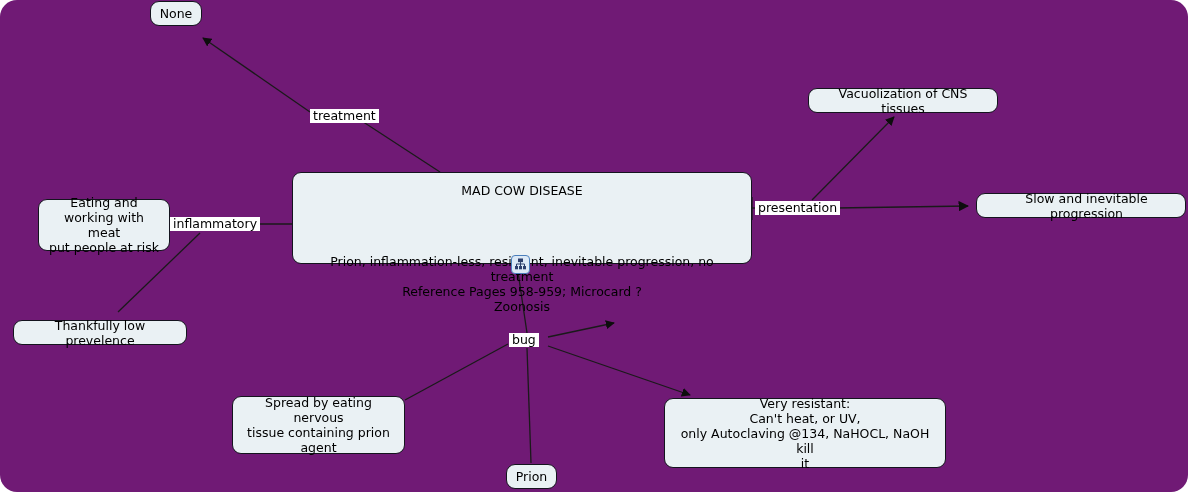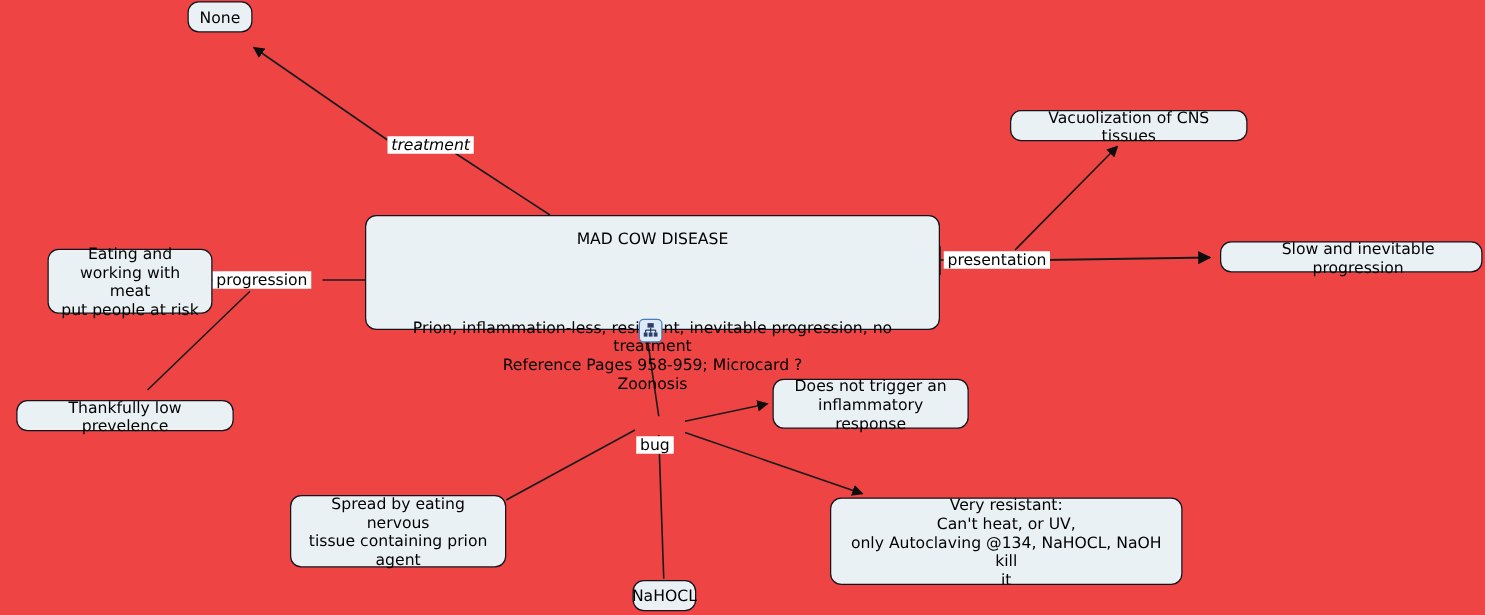--- a/index.html
+++ b/index.html
@@ -7,22 +7,23 @@
     padding: 0;
     background: #ffffff;
   }
   body {
     font-family: "DejaVu Sans", sans-serif;
   }
   #canvas {
     position: relative;
     width: 1188px;
     height: 492px;
-    background: #ef4444;
+    background: #701a75;
     overflow: hidden;
+    border-radius: 17px;
   }
   #edges {
     position: absolute;
     left: 0;
     top: 0;
     width: 1188px;
     height: 492px;
     pointer-events: none;
   }
   .node {
@@ -153,51 +154,47 @@
   </div>
 
   <div class="node" style="left:13px; top:320px; width:174px; height:25px;">
     <span>Thankfully low prevelence</span>
   </div>
 
   <div class="node" style="left:976px; top:193px; width:210px; height:25px;padding-left:20px;">
     <span>Slow and inevitable progression</span>
   </div>
 
-  <div class="node" style="left:618px; top:303px; width:157px; height:40px;">
-    <span>Does not trigger an
-inflammatory response</span>
-  </div>
 
   <div class="node" style="left:664px; top:398px; width:282px; height:70px;">
     <span>Very resistant:
 Can't heat, or UV,
 only Autoclaving @134, NaHOCL, NaOH kill
 it</span>
   </div>
 
   <div class="node" style="left:232px; top:396px; width:173px; height:58px;">
     <span>Spread by eating nervous
 tissue containing prion
 agent</span>
   </div>
 
   <div class="node" style="left:506px; top:464px; width:51px; height:25px;">
-    <span>NaHOCL</span>
-  </div>
-
-  <div class="edge-label" style="left:310px; top:109px;font-style:italic;">
+    <span>Prion</span>
+  </div>
+
+  <div class="edge-label" style="left:310px; top:109px;">
     <span>treatment</span>
   </div>
 
   <div class="edge-label" style="left:170px; top:217px;">
-    <span>progression</span>
+    <span>inflammatory</span>
   </div>
 
   <div class="edge-label" style="left:755px; top:201px;">
     <span>presentation</span>
   </div>
 
-  <div class="edge-label" style="left:509px; top:333px;margin-top:16px;">
+  <div class="edge-label" style="left:509px; top:333px;">
     <span>bug</span>
   </div>
 
 </div>
 
 </body></html>

